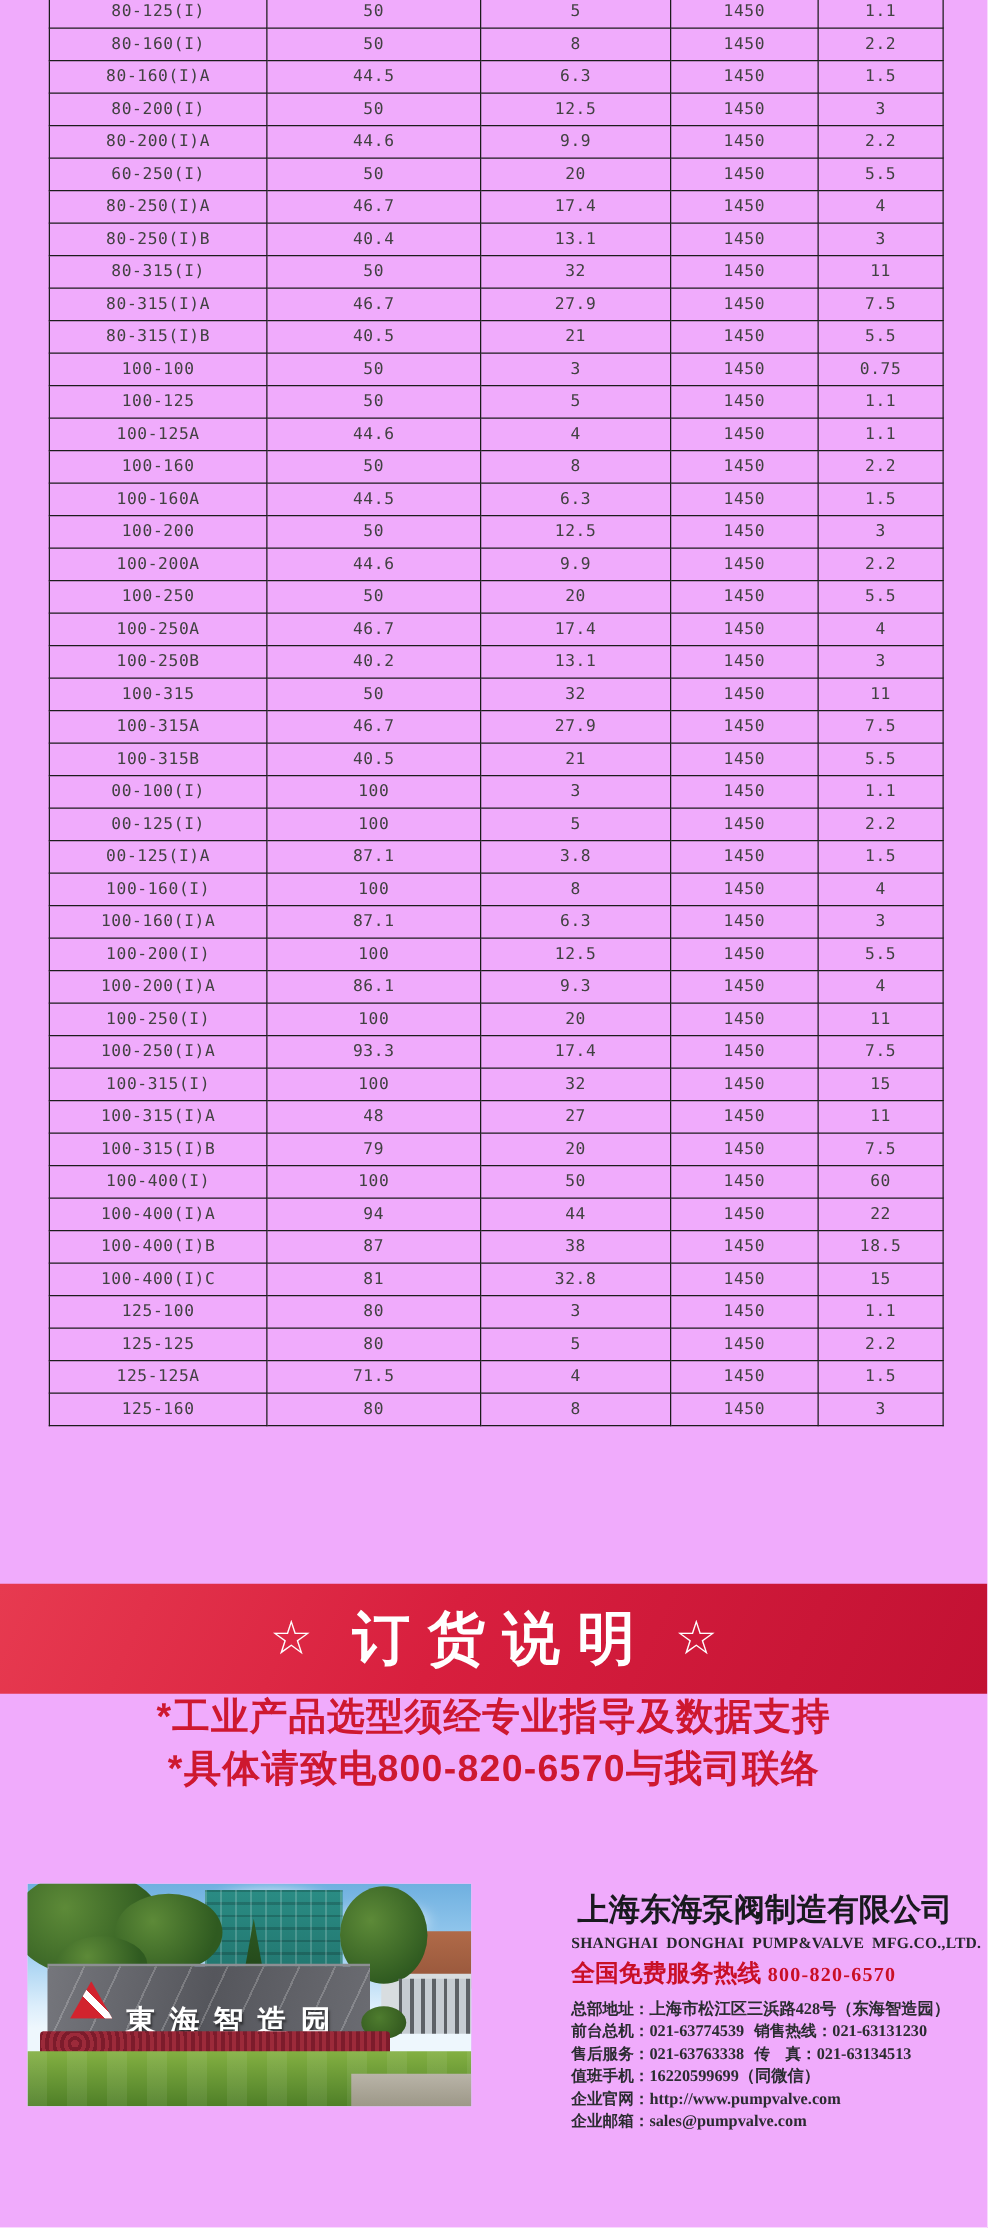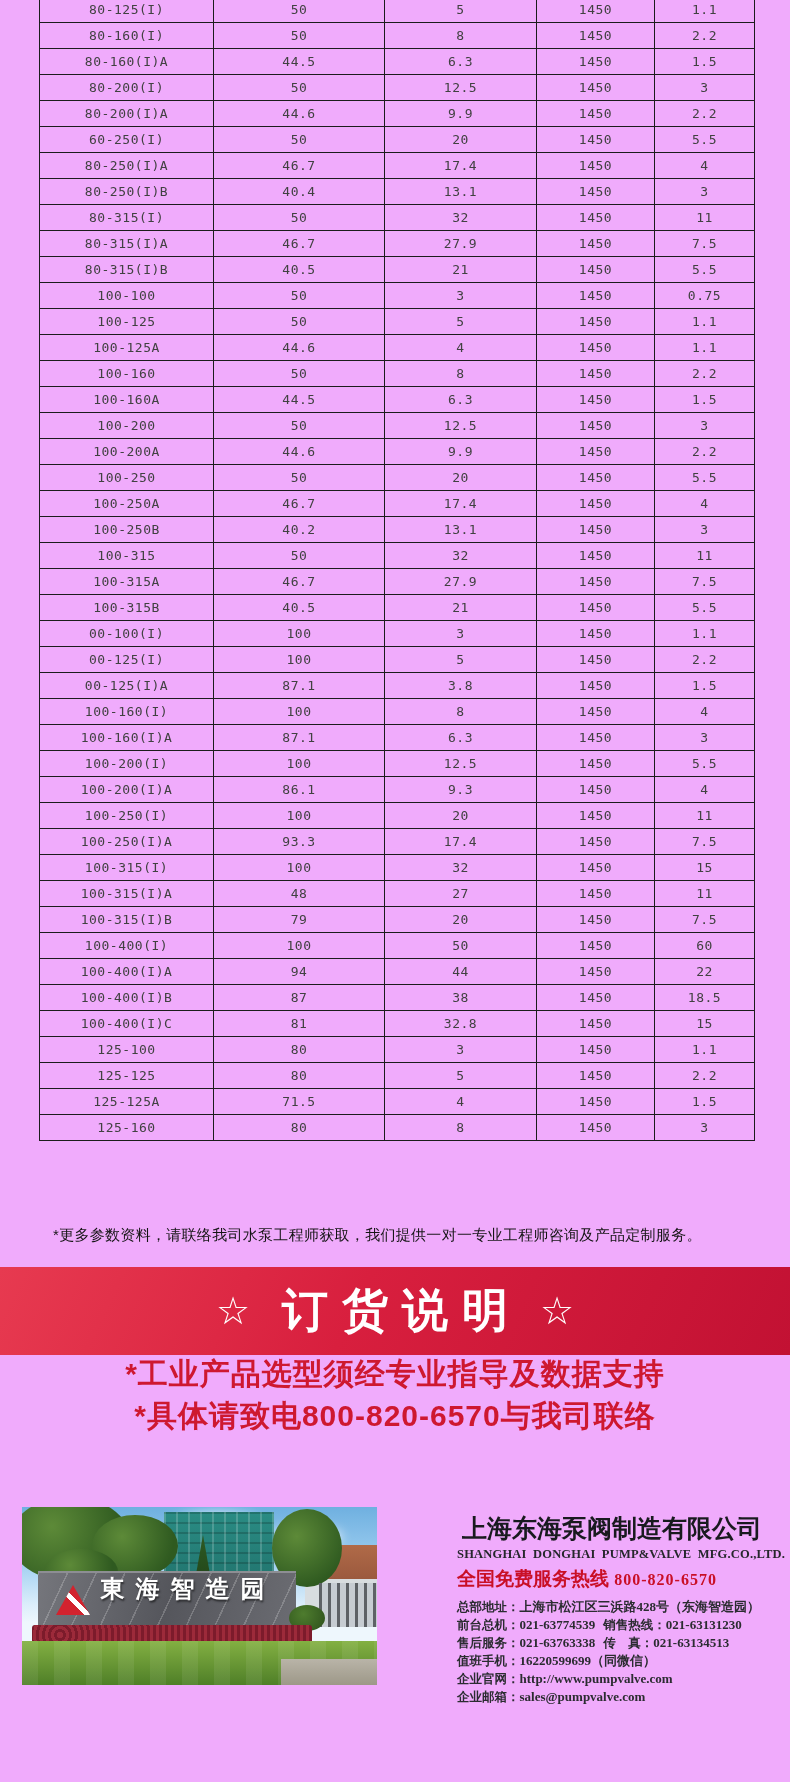--- a/index.html
+++ b/index.html
@@ -49,21 +49,21 @@
   .tree.t3{left:22px;top:42px;width:74px;height:46px;}
   .tree.t4{left:250px;top:2px;width:70px;height:78px;}
   .pine{left:166px;top:28px;width:30px;height:64px;
         background:linear-gradient(180deg,#2e5a23,#1e3f16);
         clip-path:polygon(50% 0,88% 100%,12% 100%);}
   .gate{right:0;top:76px;width:58px;height:44px;
         background:repeating-linear-gradient(90deg,#5d6166 0 3px,#c6ccd2 3px 9px);}
   .sign-wall{left:16px;top:64px;width:258px;height:60px;
         background:repeating-linear-gradient(115deg,rgba(255,255,255,.20) 0 1.5px,transparent 1.5px 26px),
                    linear-gradient(100deg,#75767c,#55565c 50%,#6b6c72);
-        border-top:2px solid #8d8e93;display:flex;align-items:flex-start;justify-content:center;}
+        border-top:2px solid #8d8e93;display:flex;align-items:flex-end;justify-content:center;}
   .sign-text{position:static;color:#ffffff;font-size:24px;font-weight:bold;letter-spacing:11px;
         text-shadow:1px 2px 2px rgba(0,0,0,.55);padding-left:42px;white-space:nowrap;}
   .sign-logo{left:34px;top:78px;width:34px;height:30px;
         background:linear-gradient(45deg,transparent 44%,#ffffff 44% 56%,transparent 56%),#d2232e;
         clip-path:polygon(50% 0,100% 100%,0 100%);}
   .shrub{right:52px;top:98px;width:36px;height:26px;border-radius:50%;
         background:radial-gradient(circle at 40% 35%,#4e7c2e,#2c501b);}
   .flowers{left:10px;top:118px;width:280px;height:20px;border-radius:3px;
         background:repeating-radial-gradient(circle at 10% 50%,#9c2a3a 0 3px,#7c1b2b 3px 6px);}
   .lawn{left:0;bottom:0;width:100%;height:44px;
@@ -402,21 +402,20 @@
         <tr>
           <td>125-160</td>
           <td>80</td>
           <td>8</td>
           <td>1450</td>
           <td>3</td>
         </tr>
       </tbody>
   </table>
 
-  <p class="note">*更多参数资料，请联络我司水泵工程师获取，我们提供一对一专业工程师咨询及产品定制服务。</p>
 
   <div class="banner">
     <span class="star">☆</span>
     <span class="banner-title">订货说明</span>
     <span class="star">☆</span>
   </div>
 
   <div class="notices">
     <p>*工业产品选型须经专业指导及数据支持</p>
     <p>*具体请致电800-820-6570与我司联络</p>

